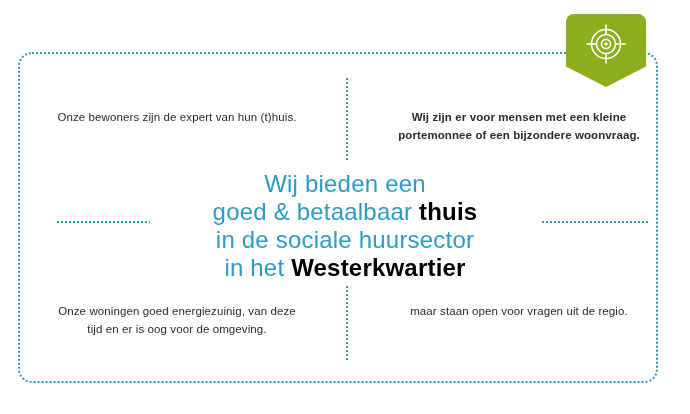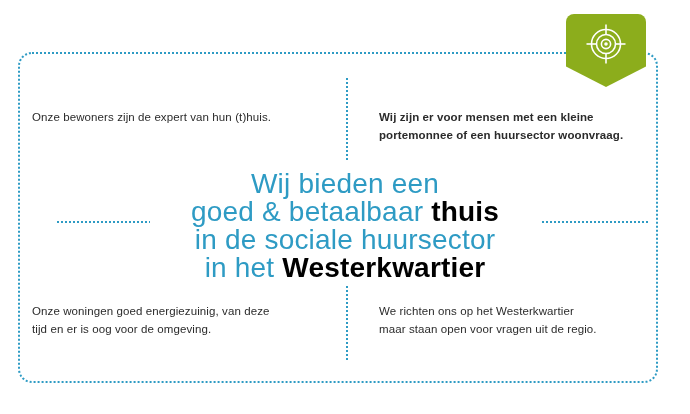--- a/index.html
+++ b/index.html
@@ -68,36 +68,37 @@
     border-top: 2px dotted #2E9BC4;
   }
 
   
   .statement {
     position: absolute;
     color: #2B2B2B;
     font-size: 11.5px;
     line-height: 18px;
     letter-spacing: 0.1px;
+    text-align: center;
   }
   .stmt-tl { left: 32px;  top: 108px; width: 290px; }
   .stmt-tr { left: 379px; top: 108px; width: 280px; font-weight: bold; }
   .stmt-bl { left: 32px;  top: 302px; width: 290px; }
   .stmt-br { left: 379px; top: 302px; width: 280px; }
   .statement .line { display: block; }
 
   
   .headline {
     position: absolute;
     left: 150px;
     top: 168px;
     width: 390px;
     text-align: center;
     color: #2E9BC4;
-    font-size: 28px;
+    font-size: 24px;
     line-height: 28px;
     letter-spacing: 0.2px;
     background: #ffffff;
     padding: 2px 10px;
     box-sizing: border-box;
   }
   .headline .hl-line { display: block; white-space: nowrap; }
   .headline b {
     font-weight: bold;
     color: #000000;
@@ -139,30 +140,29 @@
   <div class="divider-v-bottom"></div>
   <div class="divider-h-left"></div>
   <div class="divider-h-right"></div>
 
   <div class="statement stmt-tl">
     <span class="line">Onze bewoners zijn de expert van hun (t)huis.</span>
   </div>
 
   <div class="statement stmt-tr">
     <span class="line">Wij zijn er voor mensen met een kleine</span>
-    <span class="line">portemonnee of een huursector woonvraag.</span>
+    <span class="line">portemonnee of een bijzondere woonvraag.</span>
   </div>
 
   <div class="statement stmt-bl">
     <span class="line">Onze woningen goed energiezuinig, van deze</span>
     <span class="line">tijd en er is oog voor de omgeving.</span>
   </div>
 
   <div class="statement stmt-br">
-    <span class="line">We richten ons op het Westerkwartier</span>
     <span class="line">maar staan open voor vragen uit de regio.</span>
   </div>
 
   <div class="headline">
     <span class="hl-line">
       <span>Wij bieden een</span><b></b>
     </span>
     <span class="hl-line">
       <span>goed &amp; betaalbaar </span><b>thuis</b>
     </span>

